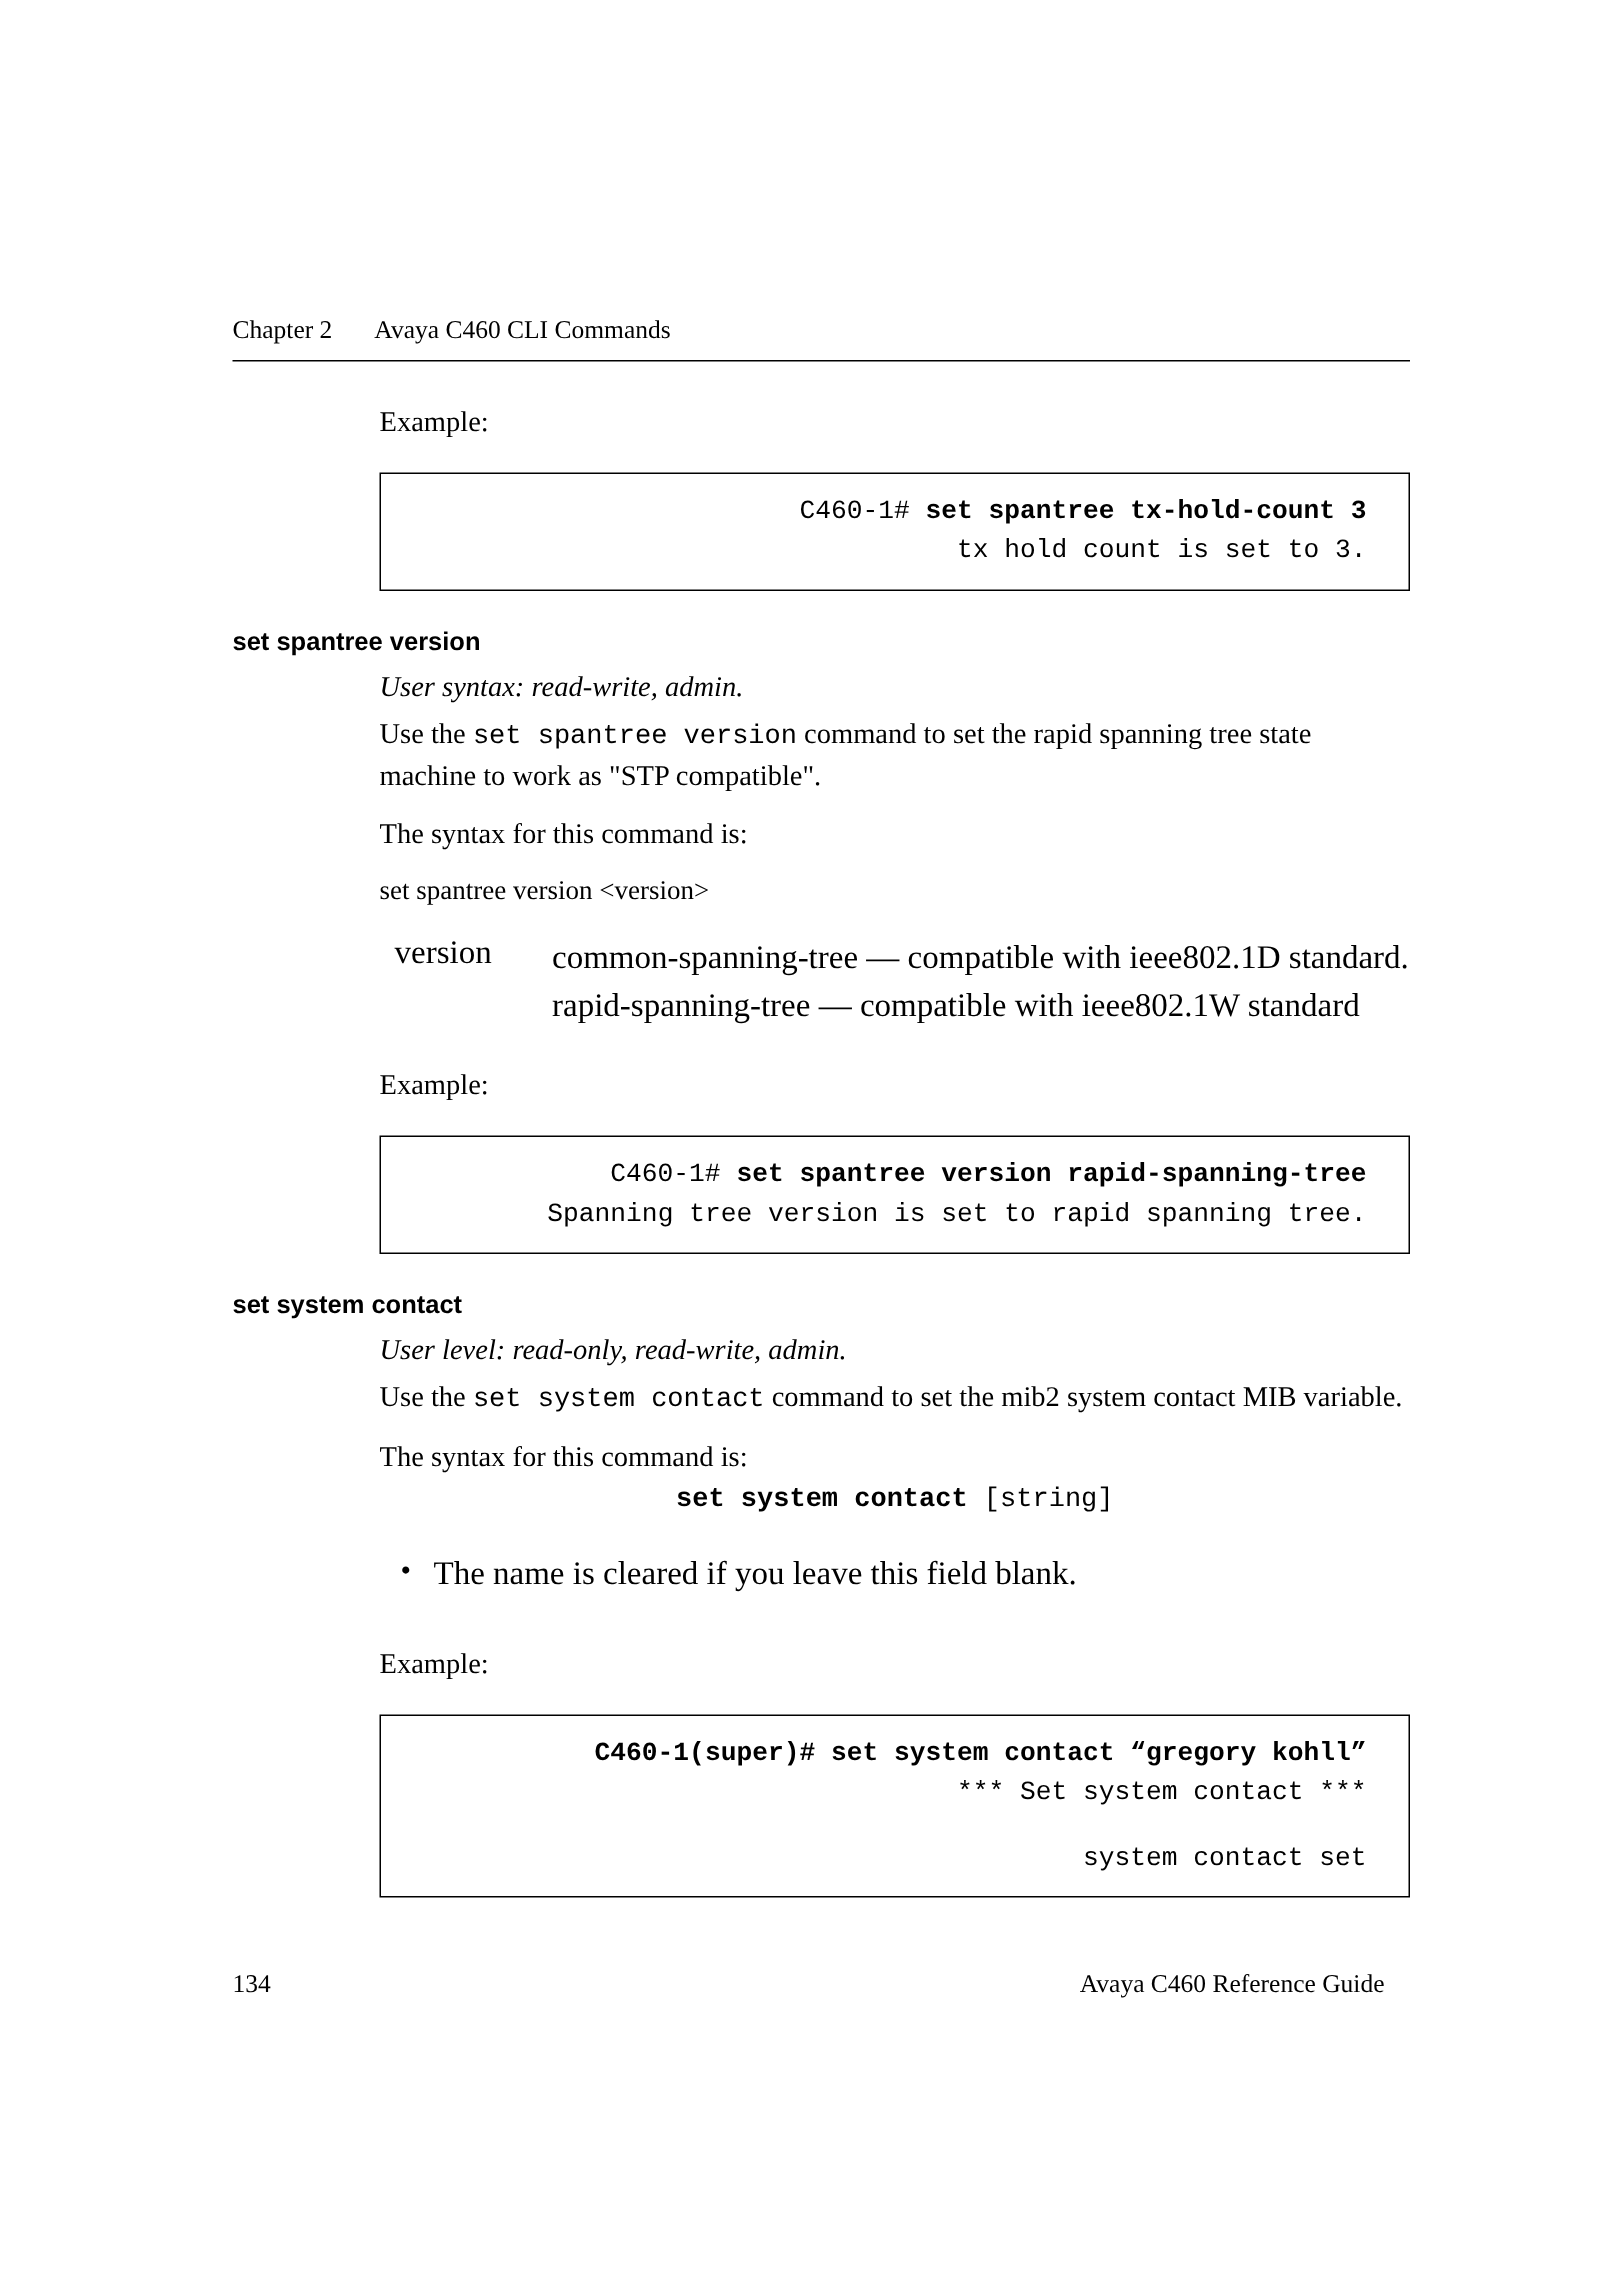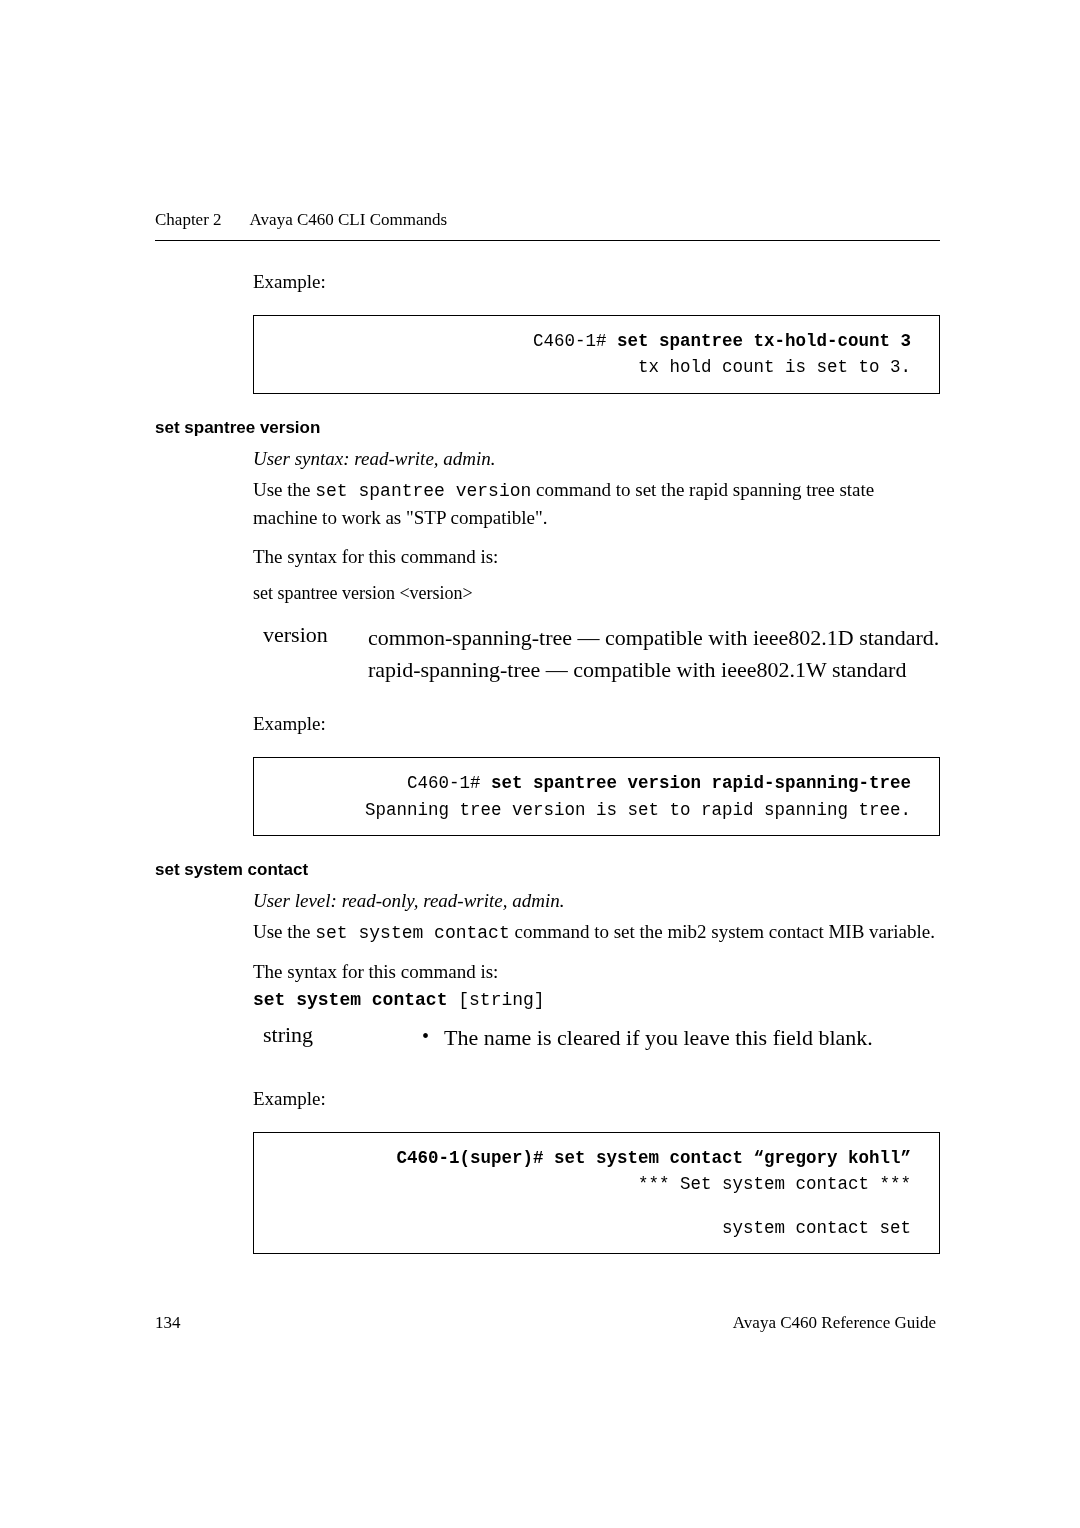--- a/index.html
+++ b/index.html
@@ -61,21 +61,22 @@
     }
     .syntax-line {
       font-family: Liberation Serif, serif;
       font-size: 18px;
       margin-bottom: 18px;
     }
     .syntax-line-bold {
       font-family: "Courier New", Courier, monospace;
       font-size: 18px;
       font-weight: bold;
-      margin-bottom: 12px;
+      margin-bottom: 23px;
+      text-align: center;
     }
     .syntax-line-bold .normal { font-weight: normal; }
     .param-table {
       display: flex;
       gap: 30px;
       font-size: 22px;
       margin-bottom: 28px;
       padding-left: 10px;
     }
     .param-name {
@@ -97,21 +98,21 @@
     .param-desc li::before {
       content: "•";
       position: absolute;
       left: 4px;
       font-size: 20px;
     }
     .footer {
       position: absolute;
       bottom: 195px;
       left: 155px;
-      right: 144px;
+      right: 157px;
       display: flex;
       justify-content: space-between;
       font-size: 17px;
     }
   </style>
 </head>
 <body>
 
 <div class="chapter-header">
   <span>Chapter 2</span>
@@ -153,21 +154,20 @@
   <div class="section-heading">set system contact</div>
   <div class="user-level">User level: read-only, read-write, admin.</div>
   <div class="body-text">
     <span>Use the </span><span class="inline-code">set system contact</span><span> command to set the mib2 system contact MIB variable.</span>
   </div>
   <div class="body-text" style="margin-bottom:4px;">The syntax for this command is:</div>
   <div class="syntax-line-bold">
     <span>set system contact</span><span class="normal"> [string]</span>
   </div>
   <div class="param-table" style="gap:80px;">
-    <div class="param-name">string</div>
     <div class="param-desc">
       <ul>
         <li>The name is cleared if you leave this field blank.</li>
       </ul>
     </div>
   </div>
   <div class="example-label" style="margin-top:10px;">Example:</div>
   <div class="code-box">
     <div class="cmd">C460-1(super)# set system contact “gregory kohll”</div>
     <div>*** Set system contact ***</div>

